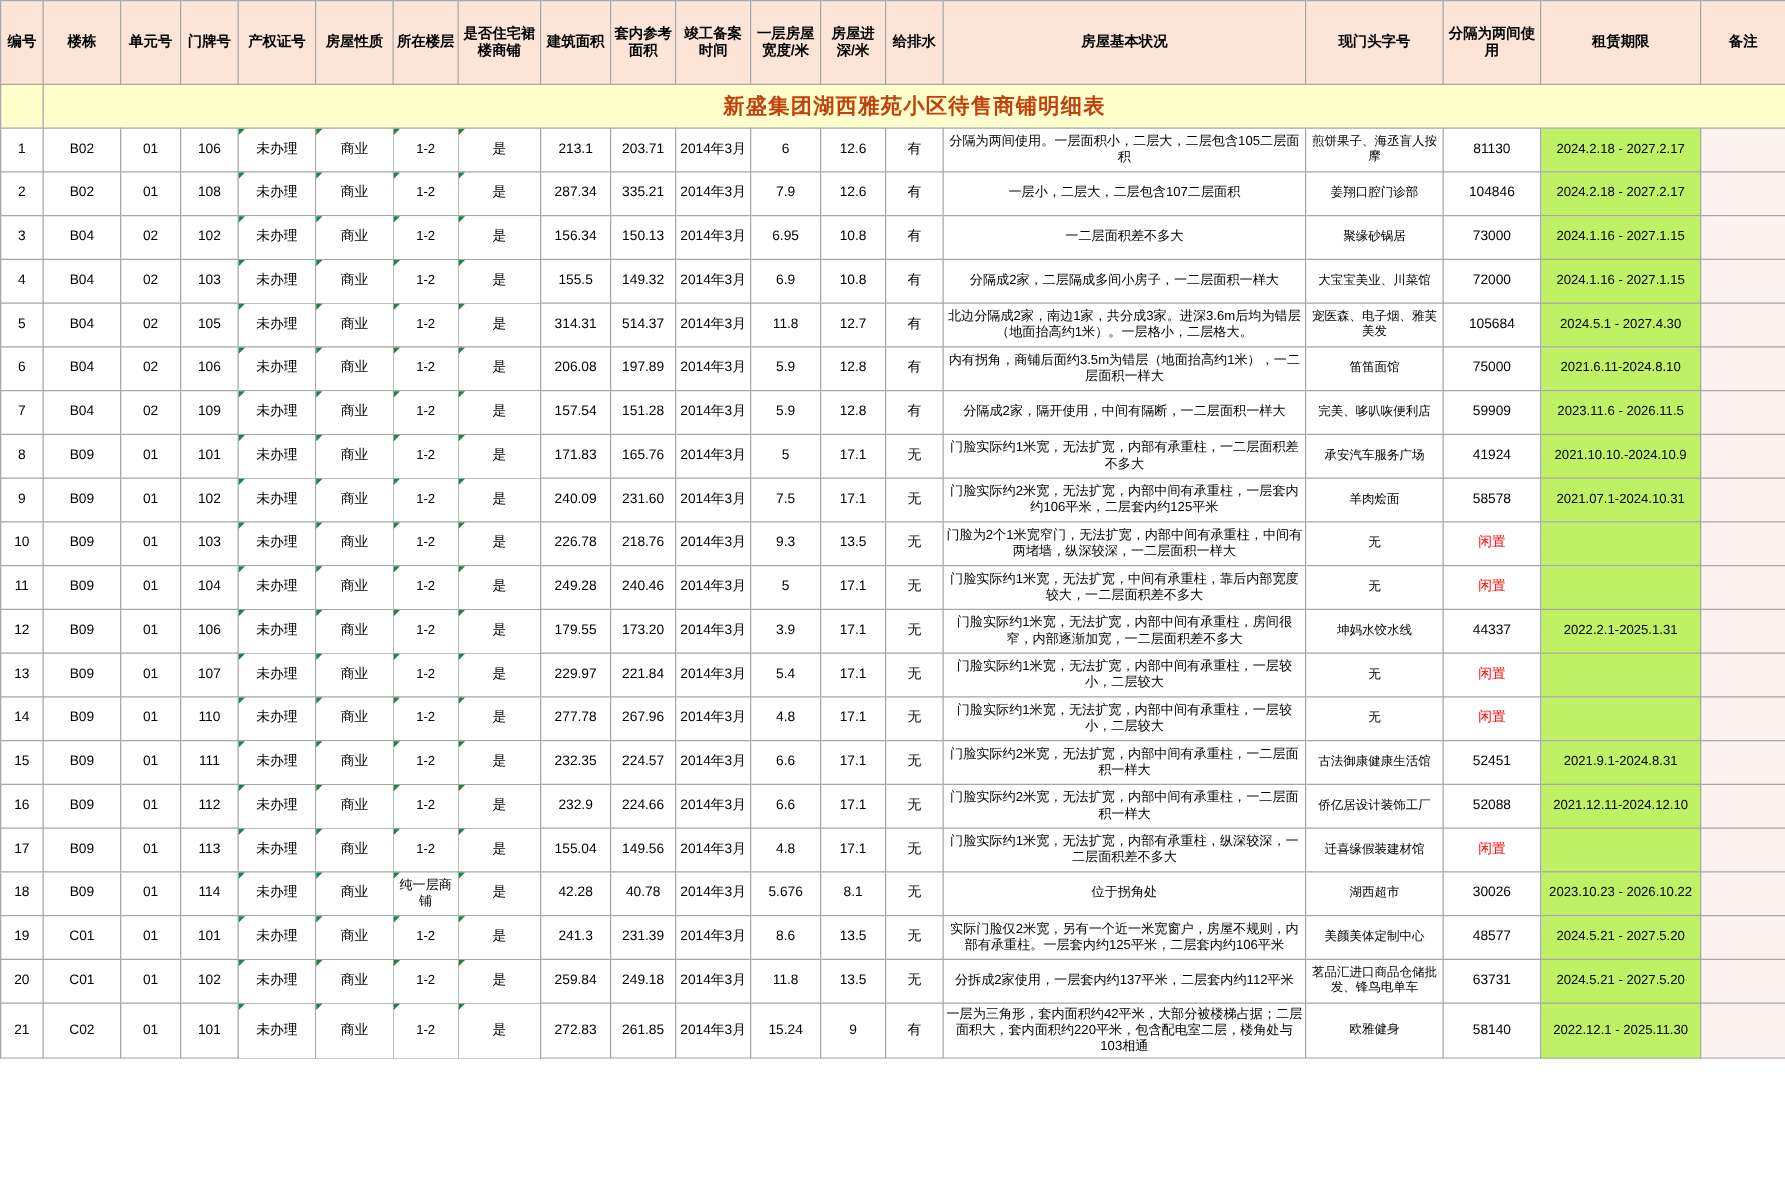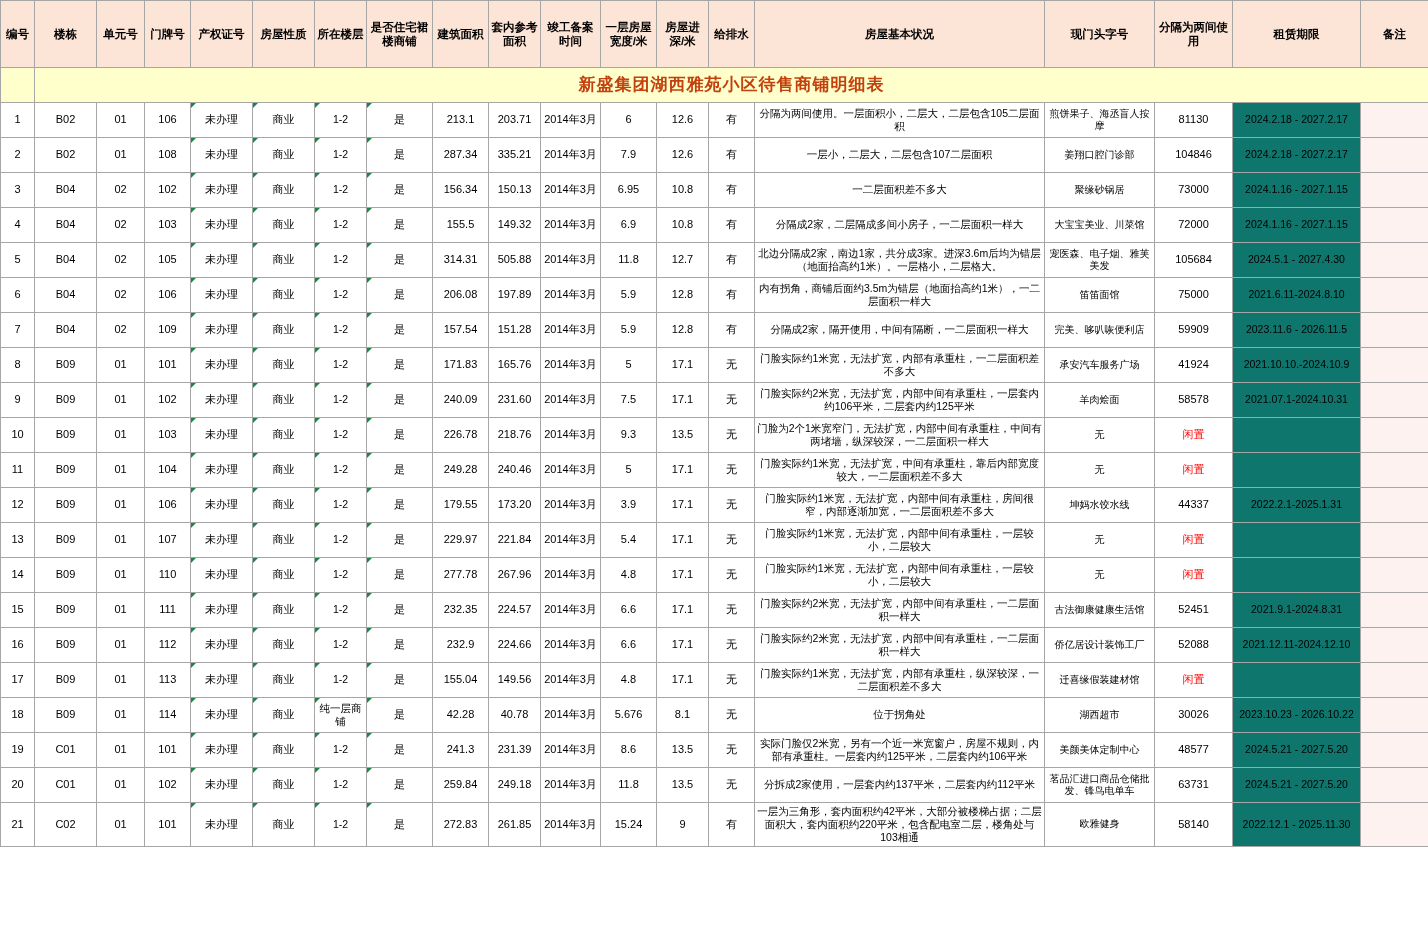--- a/index.html
+++ b/index.html
@@ -51,21 +51,21 @@
     color: #000;
   }
   tbody td {
     background: #ffffff;
     height: 30px;
   }
   td.note-col {
     background: #fdf2f0;
   }
   td.lease-col {
-    background: #0f766e;
+    background: #bef264;
   }
   td.rent-col {
     background: #ffffff;
   }
   .vacant {
     color: #ff0000;
   }
   .cell-mark {
     position: relative;
   }
@@ -238,21 +238,21 @@
         <tr>
           <td>5</td>
           <td>B04</td>
           <td>02</td>
           <td>105</td>
           <td class="cell-mark">未办理</td>
           <td class="cell-mark">商业</td>
           <td class="cell-mark small">1-2</td>
           <td class="cell-mark">是</td>
           <td>314.31</td>
-          <td>505.88</td>
+          <td>514.37</td>
           <td>2014年3月</td>
           <td>11.8</td>
           <td>12.7</td>
           <td>有</td>
           <td class="desc">北边分隔成2家，南边1家，共分成3家。进深3.6m后均为错层（地面抬高约1米）。一层格小，二层格大。</td>
           <td class="shop">宠医森、电子烟、雅芙美发</td>
           <td class="rent-col">105684</td>
           <td class="lease-col small">2024.5.1 - 2027.4.30</td>
           <td class="note-col"></td>
         </tr>

